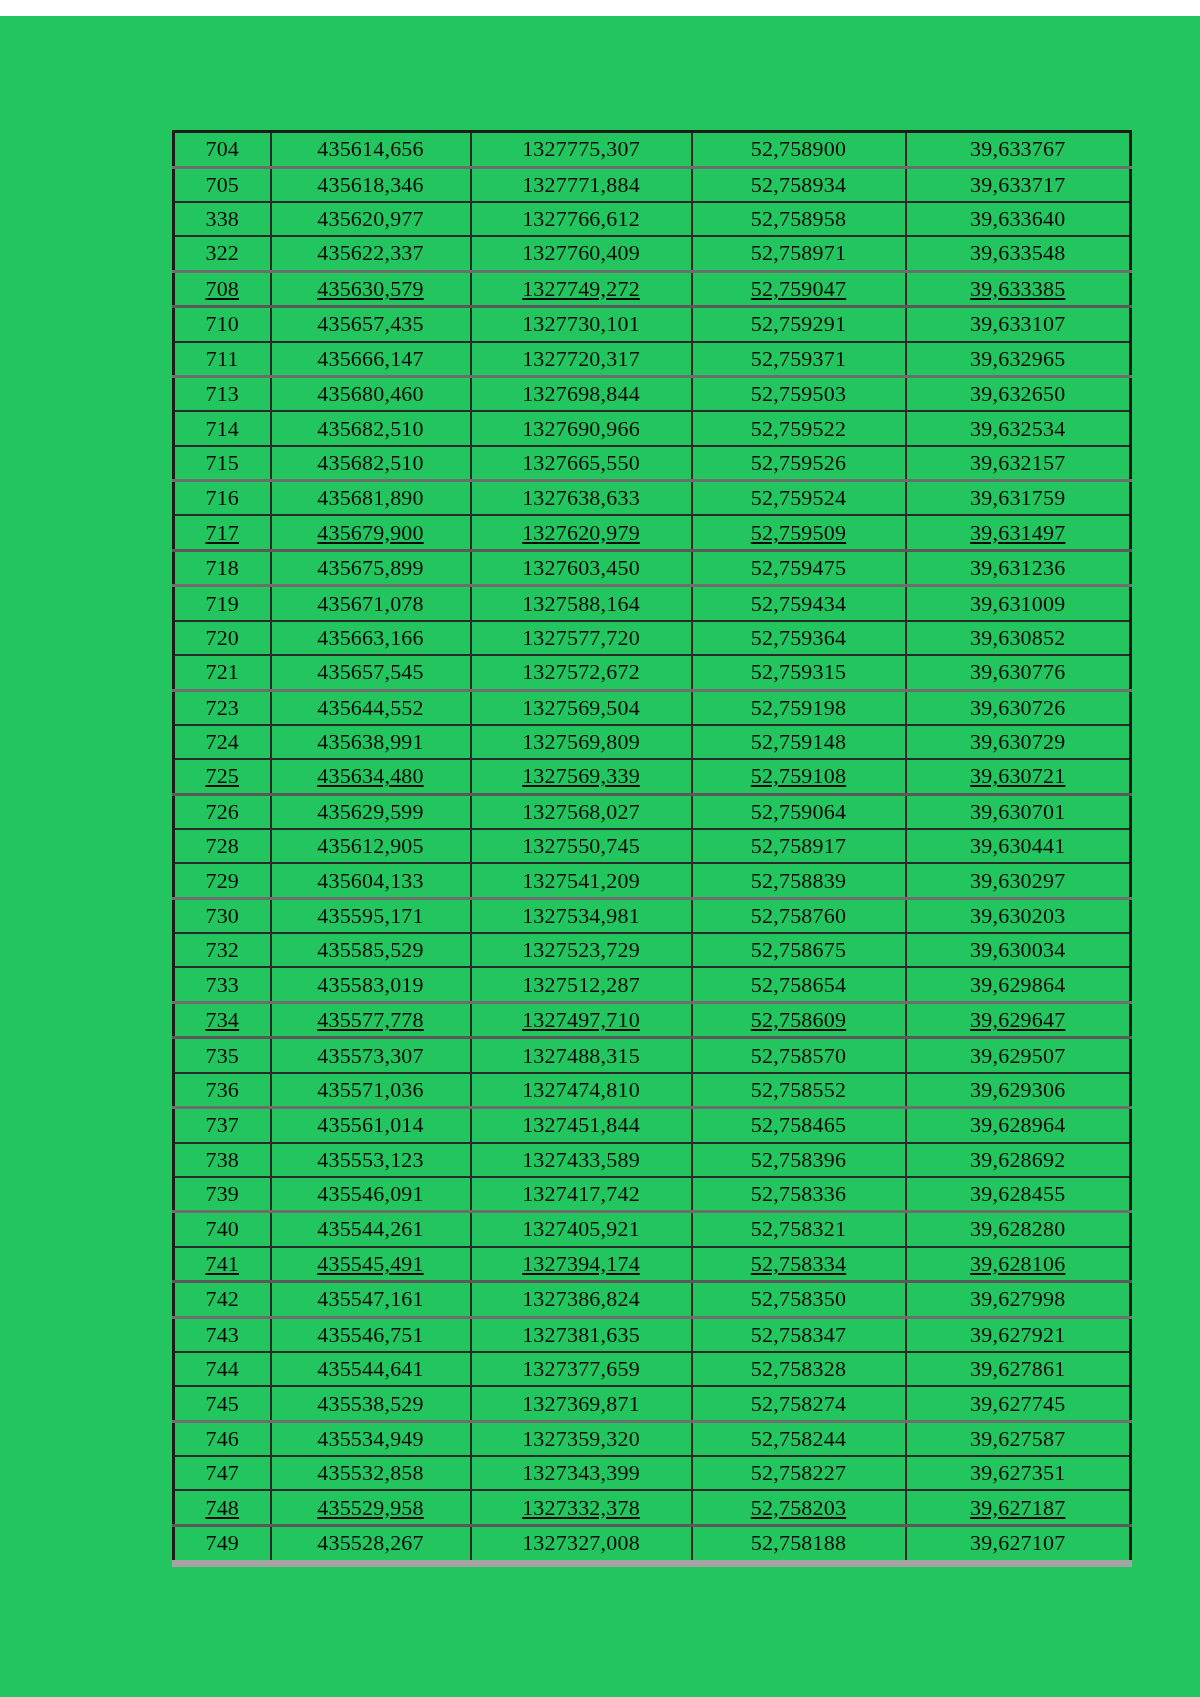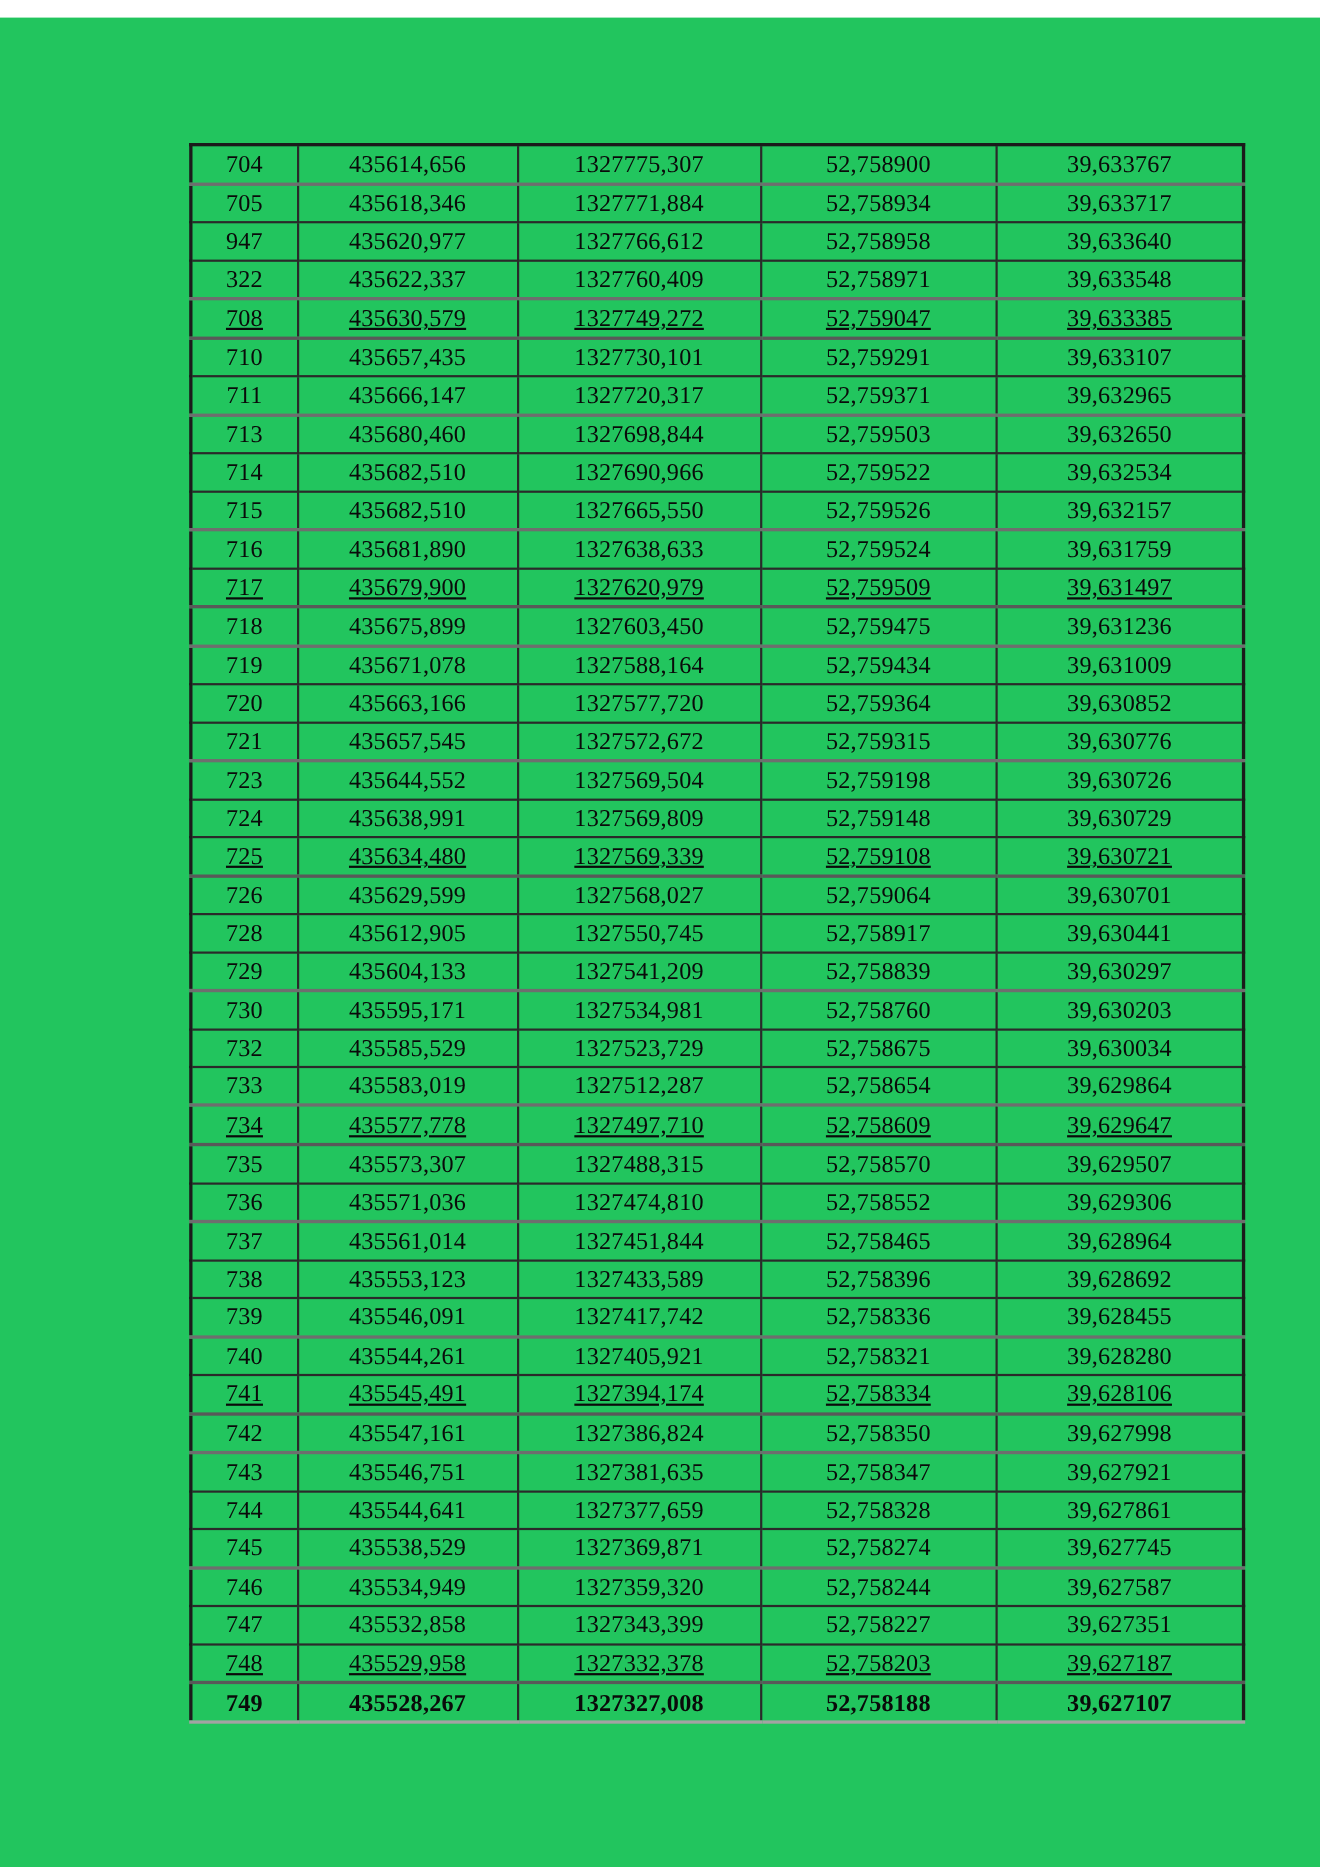--- a/index.html
+++ b/index.html
@@ -44,22 +44,21 @@
   }
   
   table.coord-table tr:nth-child(3n+1) td {
     border-bottom: 3px solid #6e6e6e;
   }
   table.coord-table tr:nth-child(7n+5) td {
     border-bottom: 3px solid #595959;
     text-decoration: underline;
   }
   table.coord-table tr:last-child td {
-    border-bottom: 3px solid #a3a3a3;
-    font-weight: bold;
+    border-bottom: 7px solid #a3a3a3;
   }
 </style>
 </head>
 <body>
 
 <div class="page">
   <table class="coord-table">
     <colgroup>
       <col class="c1">
       <col class="c2">
@@ -76,21 +75,21 @@
           <td>39,633767</td>
         </tr>
         <tr>
           <td>705</td>
           <td>435618,346</td>
           <td>1327771,884</td>
           <td>52,758934</td>
           <td>39,633717</td>
         </tr>
         <tr>
-          <td>947</td>
+          <td>338</td>
           <td>435620,977</td>
           <td>1327766,612</td>
           <td>52,758958</td>
           <td>39,633640</td>
         </tr>
         <tr>
           <td>322</td>
           <td>435622,337</td>
           <td>1327760,409</td>
           <td>52,758971</td>

